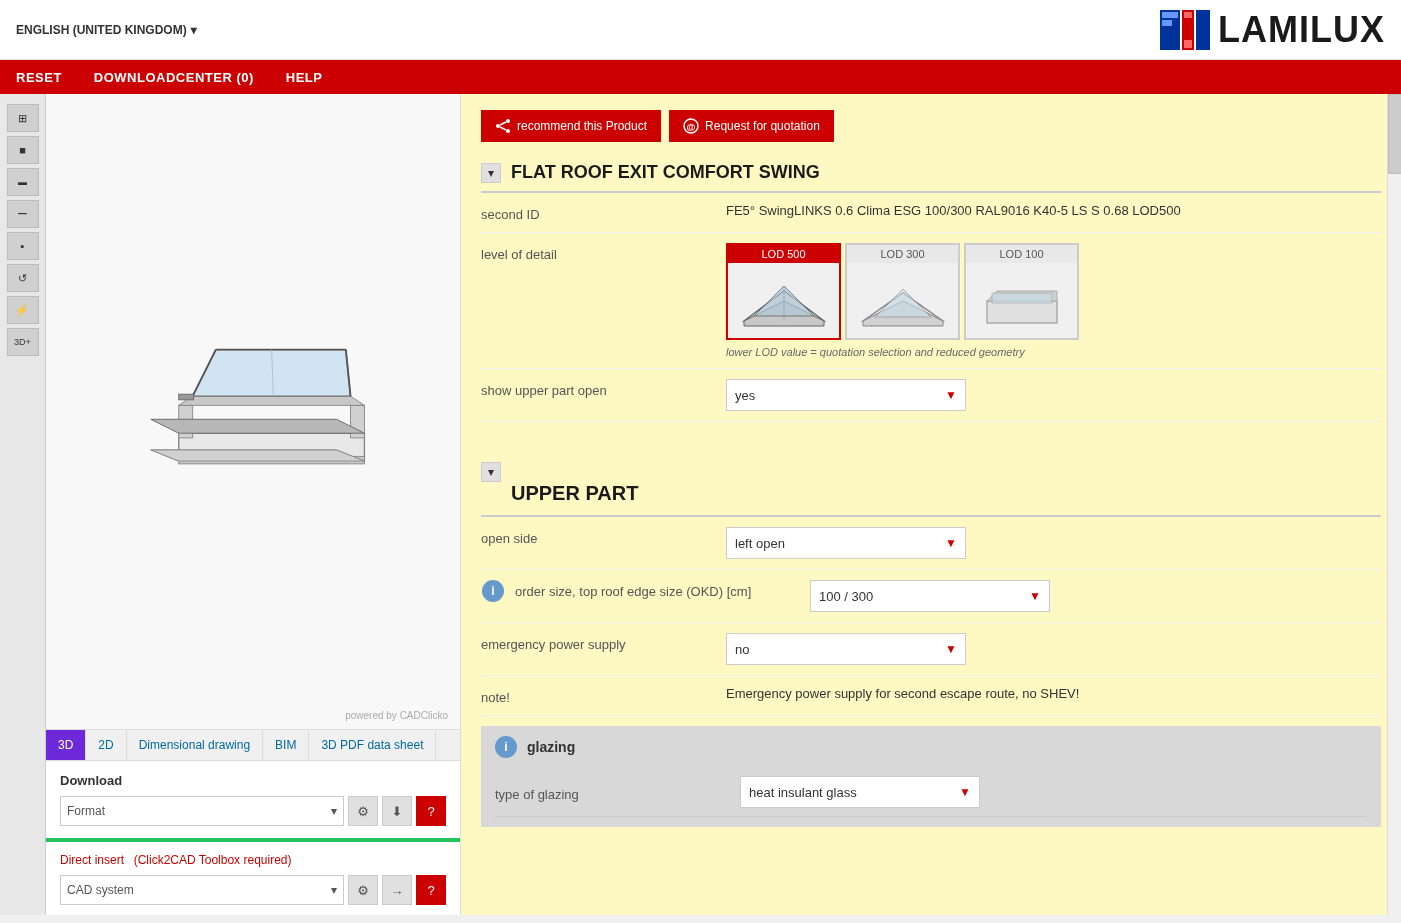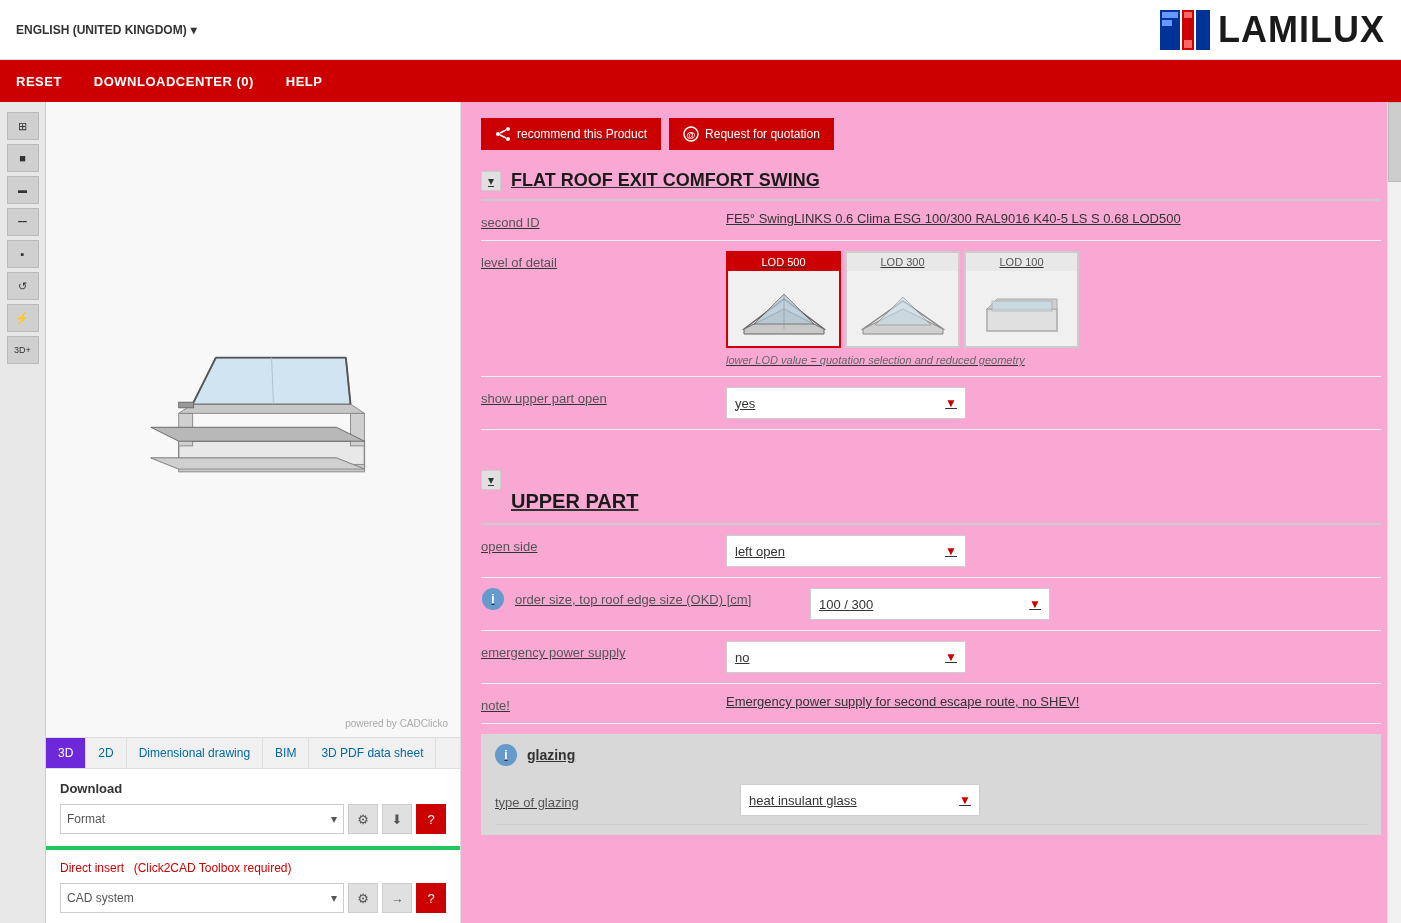--- a/index.html
+++ b/index.html
@@ -35,21 +35,21 @@
       color: #1a1a1a;
       letter-spacing: 1px;
     }
 
     
     .nav-bar {
       background: #cc0000;
       padding: 0 16px;
       display: flex;
       align-items: center;
-      height: 42px;
+      height: 34px;
       gap: 32px;
     }
     .nav-item {
       color: #fff;
       font-size: 13px;
       font-weight: bold;
       cursor: pointer;
       text-transform: uppercase;
       letter-spacing: 0.5px;
     }
@@ -190,25 +190,24 @@
     }
     .direct-insert-label span {
       color: #cc0000;
       font-weight: normal;
       font-size: 12px;
     }
 
     
     .right-panel {
       flex: 1;
-      background: #f9a8d4;
+      background: #fef9c3;
       overflow-y: auto;
       padding: 0;
       position: relative;
-      text-decoration: underline;
     }
 
     
     .scroll-track {
       position: absolute;
       right: 0;
       top: 0;
       width: 14px;
       height: 100%;
       background: #f0f0f0;

